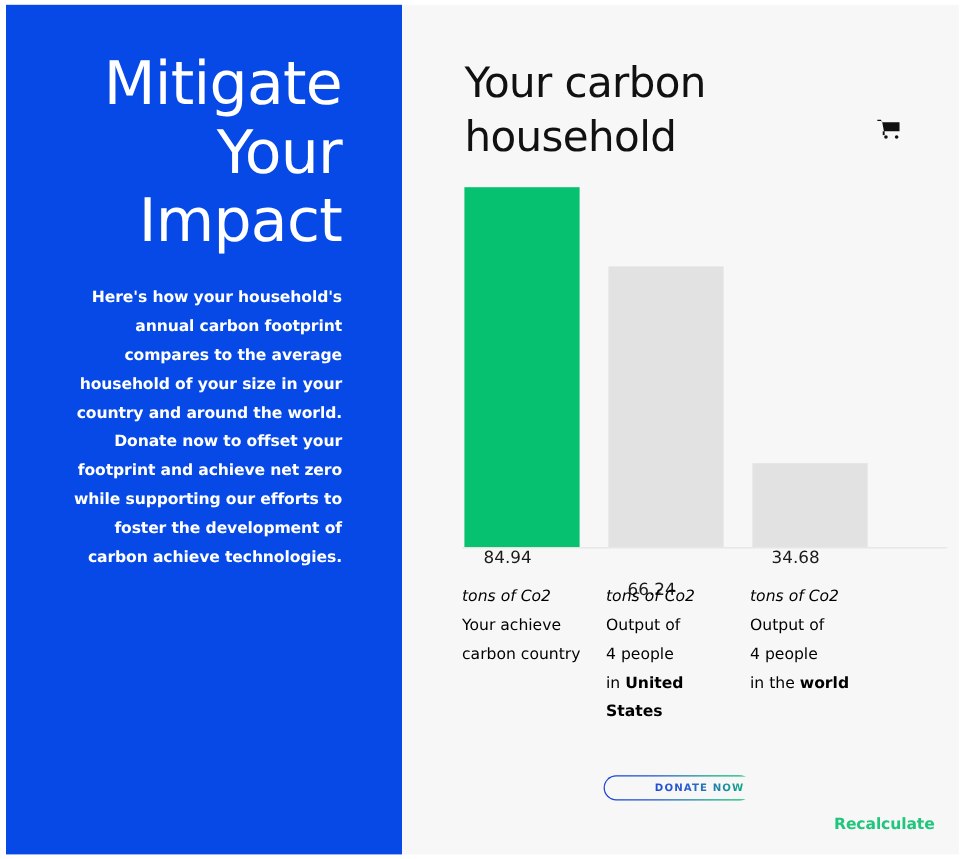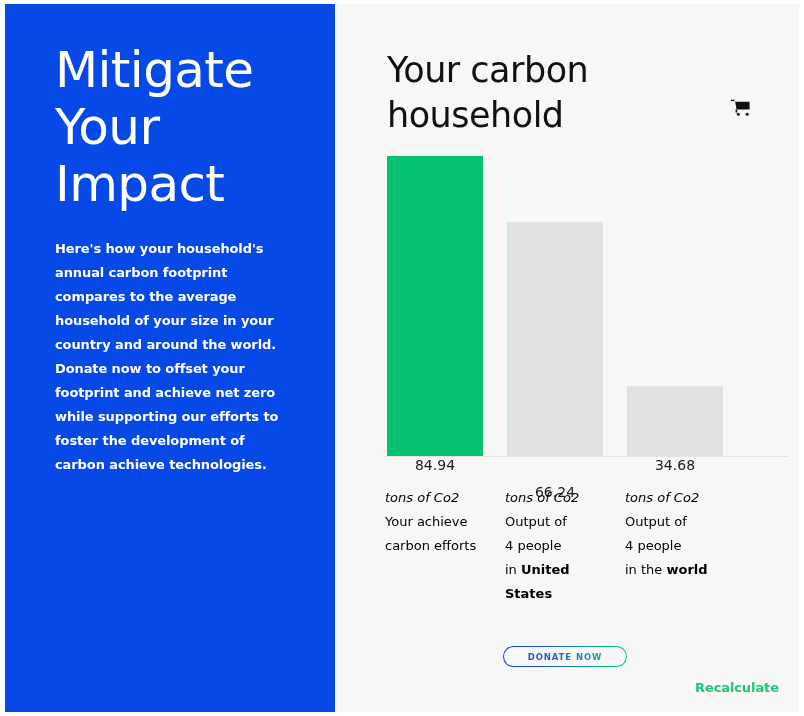--- a/index.html
+++ b/index.html
@@ -28,20 +28,21 @@
     position: absolute;
     left: 5px;
     top: 4px;
     width: 330px;
     height: 708px;
     background: #0649e6;
     box-sizing: border-box;
     padding: 38px 50px 0 50px;
     color: #ffffff;
     overflow: hidden;
+    text-align: right;
   }
   .hero-title {
     font-family: "DejaVu Sans", sans-serif;
     font-size: 50px;
     line-height: 57px;
     font-weight: 400;
     letter-spacing: -0.6px;
     color: #ffffff;
     margin: 0;
     white-space: pre-line;
@@ -127,21 +128,21 @@
   .axis-line {
     position: absolute;
     left: 50px;
     top: 452px;
     width: 404px;
     height: 1px;
     background: #e4e4e4;
   }
   .value-row {
     position: absolute;
-    left: 52px;
+    left: 40px;
     top: 453px;
     width: 400px;
     height: 22px;
   }
   .value-cell {
     position: absolute;
     width: 96px;
     text-align: center;
     font-family: "DejaVu Sans", sans-serif;
     font-size: 14px;
@@ -205,20 +206,21 @@
     -webkit-text-fill-color: transparent;
   }
   .donate-btn-inner {
     width: 100%;
     height: 100%;
     border-radius: 11px;
     background: #f7f7f7;
     display: flex;
     align-items: center;
     justify-content: flex-end;
+    padding-left: 18px;
   }
   .recalculate {
     position: absolute;
     left: 360px;
     top: 676px;
     font-family: "DejaVu Sans", sans-serif;
     font-size: 13px;
     font-weight: bold;
     color: #21c57c;
     letter-spacing: -0.1px;
@@ -278,21 +280,21 @@
         <div class="value-cell" style="left:0px;">84.94</div>
         <div class="value-cell" style="left:120px;margin-top:27px;">66.24</div>
         <div class="value-cell" style="left:240px;">34.68</div>
       </div>
 
       <div class="caption-row">
 
         <div class="caption-cell" style="left:-2px;">
           <span class="caption-unit">tons of Co2</span>
           <span class="caption-line">Your achieve</span>
-          <span class="caption-line">carbon efforts</span>
+          <span class="caption-line">carbon country</span>
         </div>
 
         <div class="caption-cell" style="left:118px;">
           <span class="caption-unit">tons of Co2</span>
           <span class="caption-line">Output of</span>
           <span class="caption-line">4 people</span>
           <span class="caption-line"><span>in </span><b>United States</b></span>
         </div>
 
         <div class="caption-cell" style="left:238px;">

